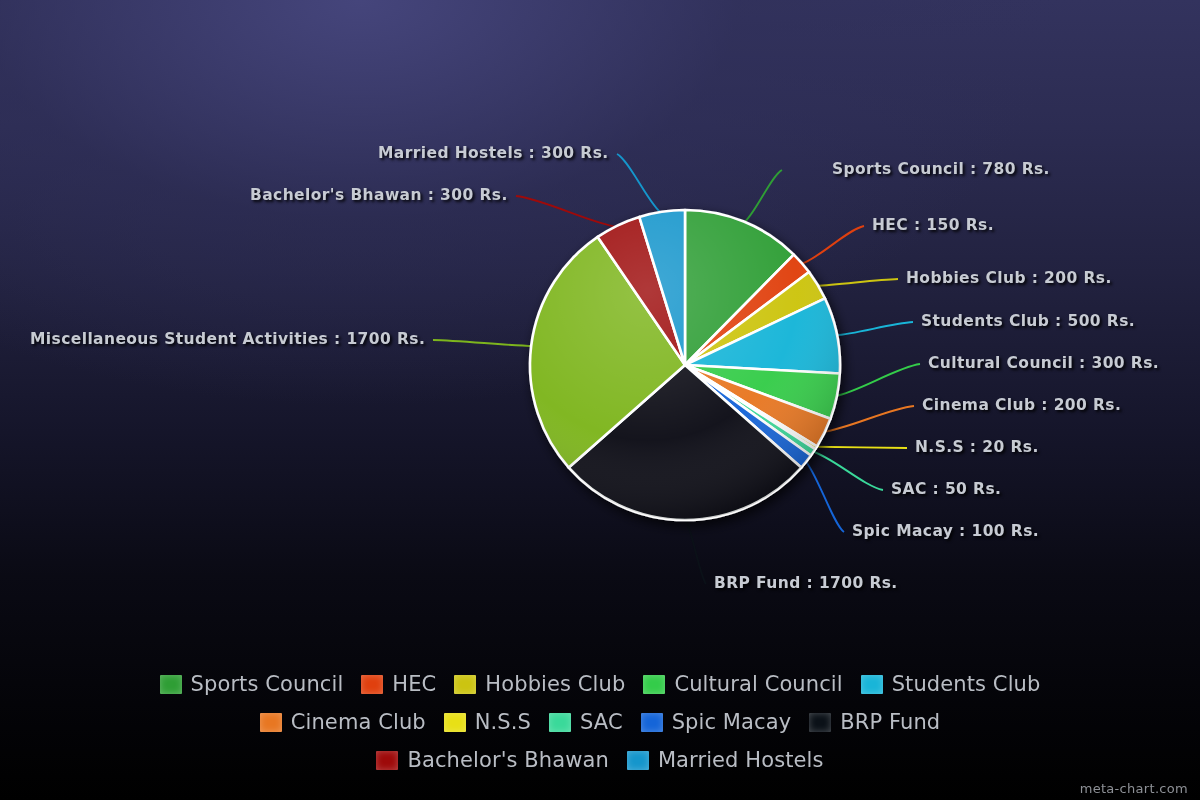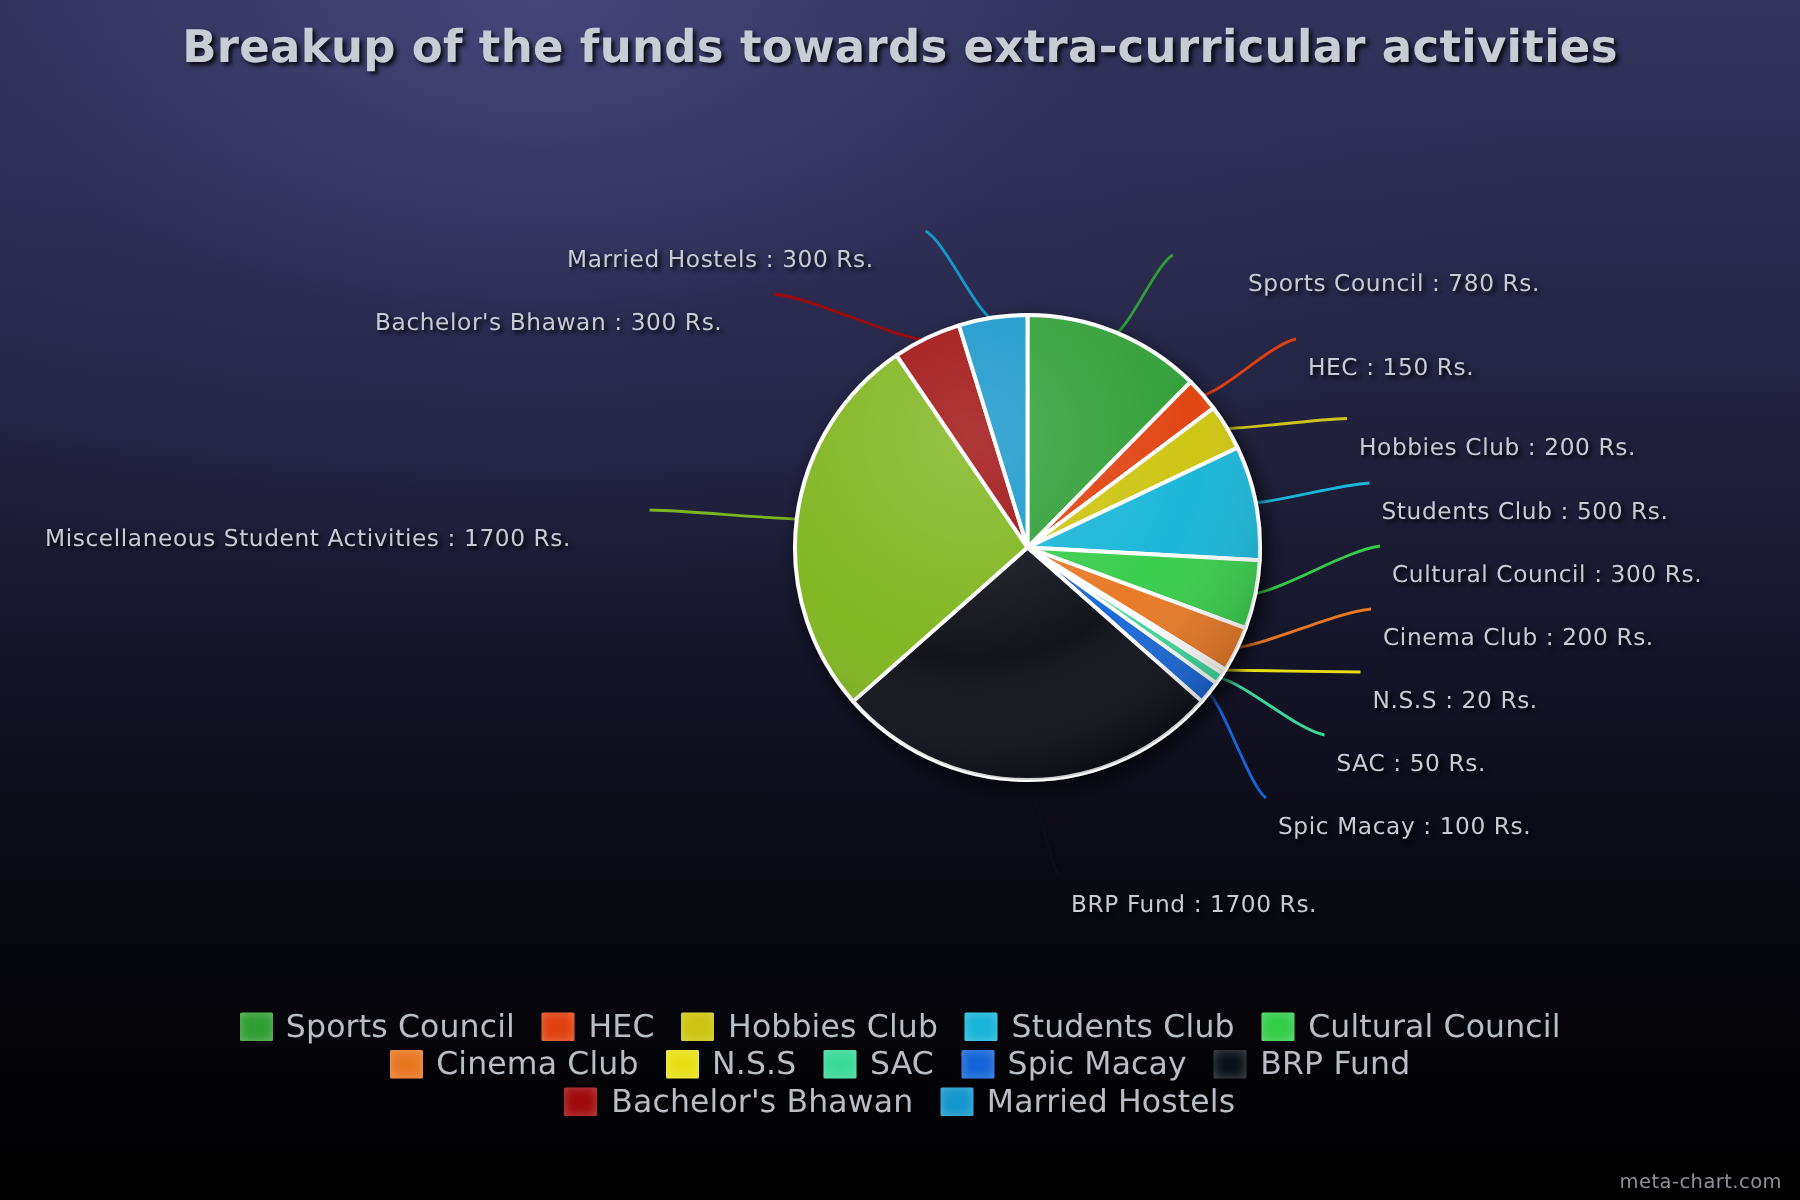--- a/index.html
+++ b/index.html
@@ -18,48 +18,47 @@
     position:absolute;left:0;top:14px;width:1200px;text-align:center;
     font-size:30px;font-weight:bold;color:#c8ccd4;
     text-shadow:2px 2px 3px rgba(0,0,0,0.85);
     letter-spacing:0.2px;
   }
   #pie-area{position:absolute;left:0;top:0;width:1200px;height:660px;}
   svg.pie-svg{position:absolute;left:0;top:0;width:1200px;height:660px;overflow:visible;}
 
   .slice-label{
     position:absolute;
-    font-size:15.5px;font-weight:normal;color:#c7cbd3;
+    font-size:15.5px;font-weight:bold;color:#c7cbd3;
     text-shadow:2px 2px 3px rgba(0,0,0,0.9);
-    white-space:nowrap;letter-spacing:0.4px;margin-top:20px;
+    white-space:nowrap;letter-spacing:0.4px;
   }
 
   #legend{
     position:absolute;left:0;top:672px;width:1200px;
-    display:flex;flex-direction:column;align-items:center;gap:1px;
+    display:flex;flex-direction:column;align-items:center;gap:14px;
   }
   .legend-row{display:flex;flex-direction:row;align-items:center;justify-content:center;}
   .legend-item{display:flex;flex-direction:row;align-items:center;margin:0 9px;}
   .swatch{
     width:22px;height:19px;margin-right:9px;border-radius:1px;
     box-shadow:inset 0 0 7px rgba(255,255,255,0.28);
   }
   .legend-text{font-size:21px;color:#b9bdc4;letter-spacing:0.1px;}
 
   .watermark{
     position:absolute;right:12px;bottom:4px;
     font-size:13px;color:#8d9096;letter-spacing:0.3px;
   }
 </style>
 </head>
 <body>
 
 <div id="chart-root">
 
-  <div class="title">Breakup of the funds towards extra-curricular activities</div>
 
   <div id="pie-area">
     <svg class="pie-svg" id="pie-svg" viewBox="0 0 1200 660">
       <defs>
         <filter id="pieShadow" x="-30%" y="-30%" width="160%" height="160%">
           <feDropShadow dx="3" dy="5" stdDeviation="6" flood-color="#000" flood-opacity="0.75"></feDropShadow>
         </filter>
         <radialGradient id="sheen" cx="38%" cy="26%" r="78%">
           <stop offset="0%" stop-color="#ffffff" stop-opacity="0.18"></stop>
           <stop offset="62%" stop-color="#ffffff" stop-opacity="0.03"></stop>
@@ -123,26 +122,26 @@
         </div>
         <div class="legend-item">
           <span class="swatch" style="background: rgb(224, 64, 15);"></span>
           <span class="legend-text">HEC</span>
         </div>
         <div class="legend-item">
           <span class="swatch" style="background: rgb(204, 196, 17);"></span>
           <span class="legend-text">Hobbies Club</span>
         </div>
         <div class="legend-item">
+          <span class="swatch" style="background: rgb(52, 204, 74);"></span>
+          <span class="legend-text">Cultural Council</span>
+        </div>
+        <div class="legend-item">
           <span class="swatch" style="background: rgb(25, 181, 216);"></span>
           <span class="legend-text">Students Club</span>
-        </div>
-        <div class="legend-item">
-          <span class="swatch" style="background: rgb(52, 204, 74);"></span>
-          <span class="legend-text">Cultural Council</span>
         </div>
       </div>
       <div class="legend-row">
         <div class="legend-item">
           <span class="swatch" style="background: rgb(232, 119, 34);"></span>
           <span class="legend-text">Cinema Club</span>
         </div>
         <div class="legend-item">
           <span class="swatch" style="background: rgb(232, 224, 22);"></span>
           <span class="legend-text">N.S.S</span>

